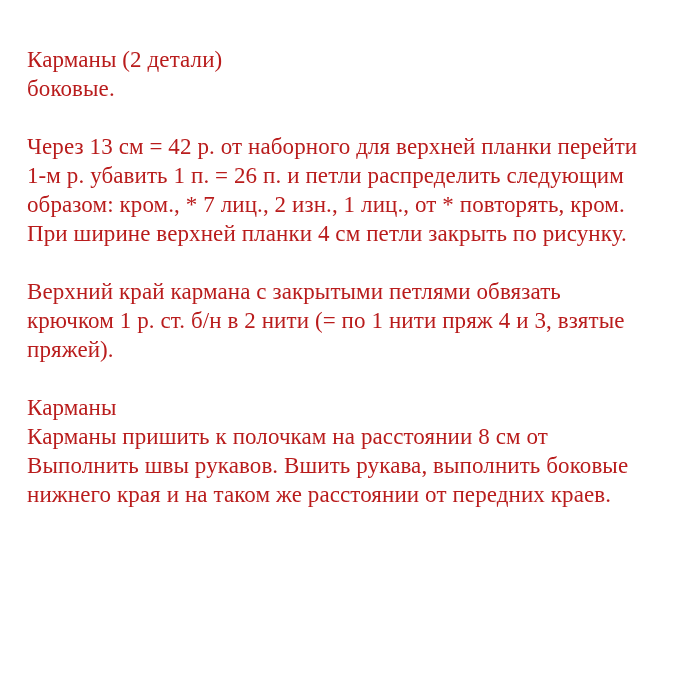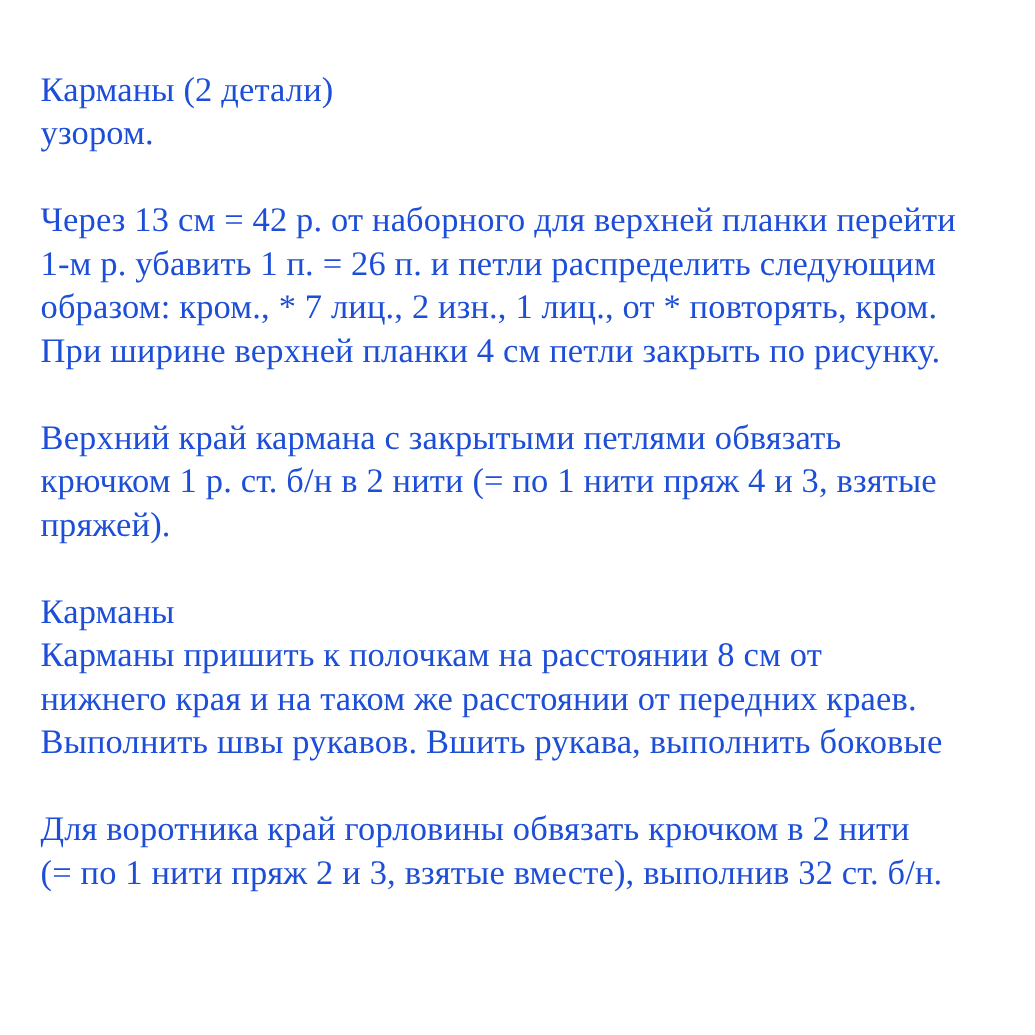--- a/index.html
+++ b/index.html
@@ -14,59 +14,55 @@
   }
   .page {
     box-sizing: border-box;
     width: 690px;
     height: 690px;
     padding: 45px 20px 0 27px;
     background: #ffffff;
     font-family: "Liberation Serif", "DejaVu Serif", serif;
     font-size: 23px;
     line-height: 29px;
-    color: #1d4ed8;
+    color: #b91c1c;
     text-rendering: optimizeLegibility;
   }
   .para {
     margin: 0 0 29px 0;
   }
   .line {
     white-space: nowrap;
     letter-spacing: 0.1px;
   }
 </style>
 </head>
 <body>
 
 <div class="page">
 
   <div class="para">
     <div class="line">Карманы (2 детали)</div>
-    <div class="line">узором.</div>
+    <div class="line">боковые.</div>
   </div>
 
   <div class="para">
     <div class="line">Через 13 см = 42 р. от наборного для верхней планки перейти</div>
     <div class="line">1-м р. убавить 1 п. = 26 п. и петли распределить следующим</div>
     <div class="line">образом: кром., * 7 лиц., 2 изн., 1 лиц., от * повторять, кром.</div>
     <div class="line">При ширине верхней планки 4 см петли закрыть по рисунку.</div>
   </div>
 
   <div class="para">
     <div class="line">Верхний край кармана с закрытыми петлями обвязать</div>
     <div class="line">крючком 1 р. ст. б/н в 2 нити (= по 1 нити пряж 4 и 3, взятые</div>
     <div class="line">пряжей).</div>
   </div>
 
   <div class="para">
     <div class="line">Карманы</div>
     <div class="line">Карманы пришить к полочкам на расстоянии 8 см от</div>
+    <div class="line">Выполнить швы рукавов. Вшить рукава, выполнить боковые</div>
     <div class="line">нижнего края и на таком же расстоянии от передних краев.</div>
-    <div class="line">Выполнить швы рукавов. Вшить рукава, выполнить боковые</div>
   </div>
 
-  <div class="para">
-    <div class="line">Для воротника край горловины обвязать крючком в 2 нити</div>
-    <div class="line">(= по 1 нити пряж 2 и 3, взятые вместе), выполнив 32 ст. б/н.</div>
-  </div>
 
 </div>
 
 </body></html>

